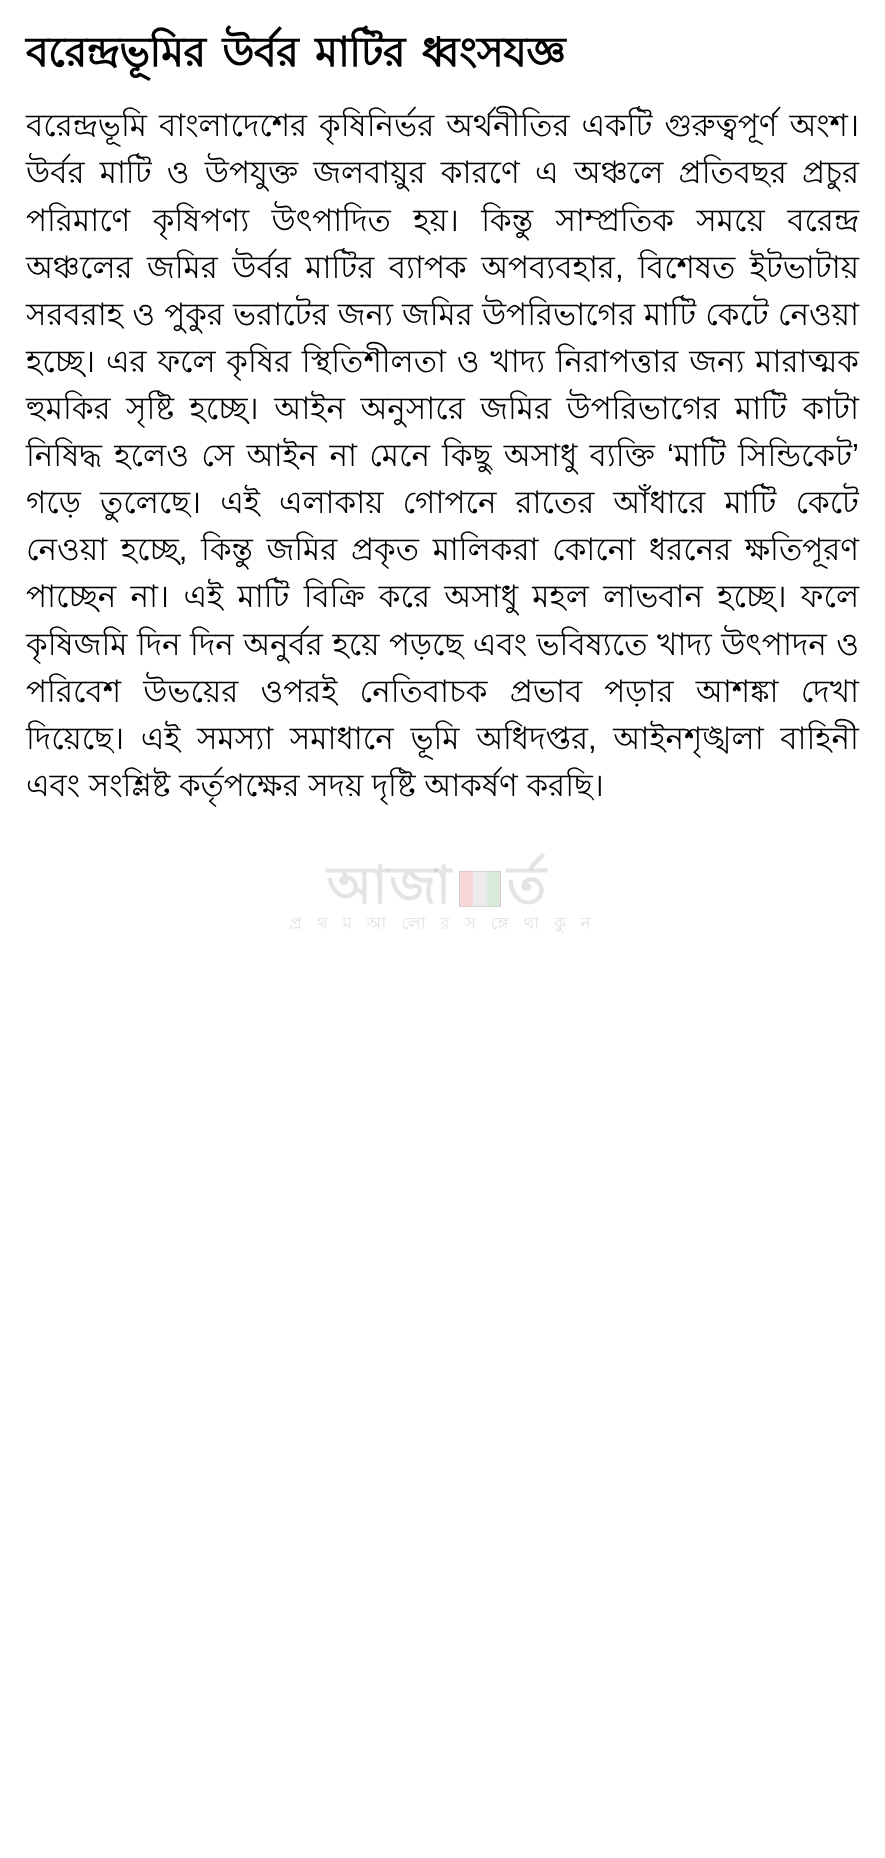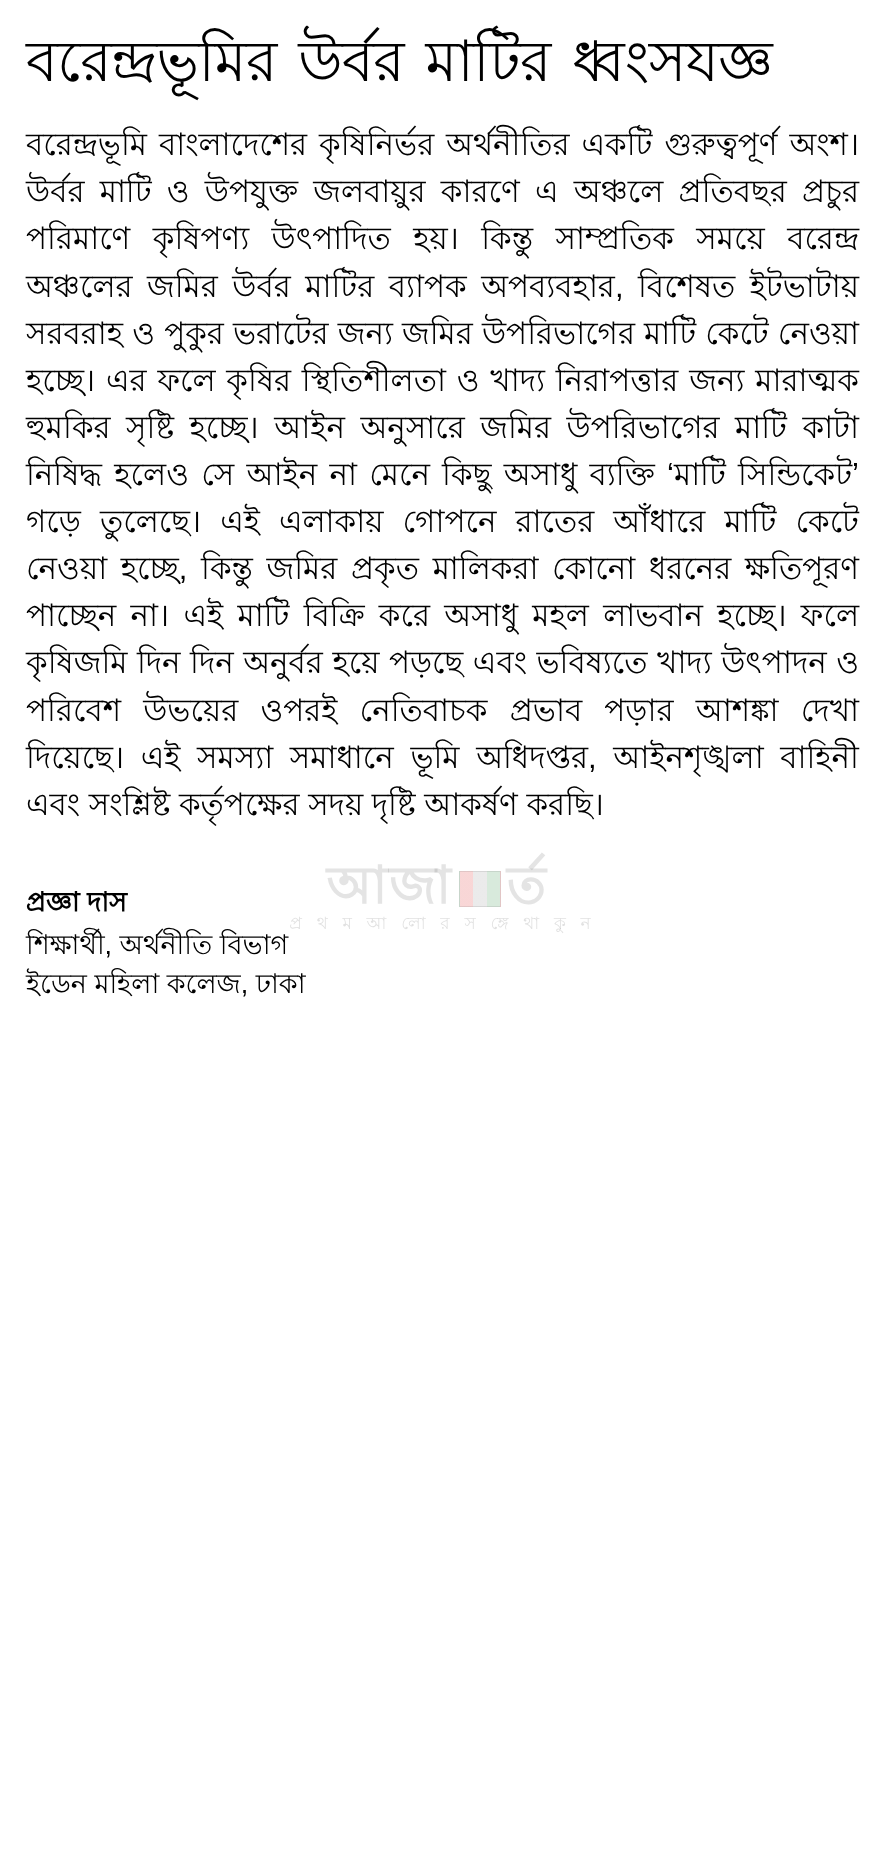--- a/index.html
+++ b/index.html
@@ -61,23 +61,23 @@
     color: rgba(90, 90, 90, 0.18);
     letter-spacing: 5px;
     pointer-events: none;
     user-select: none;
     z-index: 0;
     white-space: nowrap;
   }
   .headline {
     position: relative;
     z-index: 2;
-    font-size: 57px;
+    font-size: 41px;
     line-height: 1.18;
-    font-weight: normal;
+    font-weight: bold;
     margin: 0 0 26px 0;
     letter-spacing: -0.5px;
     word-spacing: 6px;
   }
   .article-body {
     position: relative;
     z-index: 2;
     font-size: 31px;
     line-height: 1.52;
     text-align: justify;
@@ -109,19 +109,14 @@
 
   <div class="watermark">
     <span>আজা</span><span class="wm-box"></span><span>র্ত</span>
   </div>
   <div class="watermark-sub">প্র থ ম   আ লো র   স ঙ্গে   থা কু ন</div>
 
   <h1 class="headline">বরেন্দ্রভূমির উর্বর মাটির ধ্বংসযজ্ঞ</h1>
 
   <p class="article-body">বরেন্দ্রভূমি বাংলাদেশের কৃষিনির্ভর অর্থনীতির একটি গুরুত্বপূর্ণ অংশ। উর্বর মাটি ও উপযুক্ত জলবায়ুর কারণে এ অঞ্চলে প্রতিবছর প্রচুর পরিমাণে কৃষিপণ্য উৎপাদিত হয়। কিন্তু সাম্প্রতিক সময়ে বরেন্দ্র অঞ্চলের জমির উর্বর মাটির ব্যাপক অপব্যবহার, বিশেষত ইটভাটায় সরবরাহ ও পুকুর ভরাটের জন্য জমির উপরিভাগের মাটি কেটে নেওয়া হচ্ছে। এর ফলে কৃষির স্থিতিশীলতা ও খাদ্য নিরাপত্তার জন্য মারাত্মক হুমকির সৃষ্টি হচ্ছে। আইন অনুসারে জমির উপরিভাগের মাটি কাটা নিষিদ্ধ হলেও সে আইন না মেনে কিছু অসাধু ব্যক্তি ‘মাটি সিন্ডিকেট’ গড়ে তুলেছে। এই এলাকায় গোপনে রাতের আঁধারে মাটি কেটে নেওয়া হচ্ছে, কিন্তু জমির প্রকৃত মালিকরা কোনো ধরনের ক্ষতিপূরণ পাচ্ছেন না। এই মাটি বিক্রি করে অসাধু মহল লাভবান হচ্ছে। ফলে কৃষিজমি দিন দিন অনুর্বর হয়ে পড়ছে এবং ভবিষ্যতে খাদ্য উৎপাদন ও পরিবেশ উভয়ের ওপরই নেতিবাচক প্রভাব পড়ার আশঙ্কা দেখা দিয়েছে। এই সমস্যা সমাধানে ভূমি অধিদপ্তর, আইনশৃঙ্খলা বাহিনী এবং সংশ্লিষ্ট কর্তৃপক্ষের সদয় দৃষ্টি আকর্ষণ করছি।</p>
 
-  <div class="signature">
-    <p class="sig-name">প্রজ্ঞা দাস</p>
-    <p class="sig-line">শিক্ষার্থী, অর্থনীতি বিভাগ</p>
-    <p class="sig-line">ইডেন মহিলা কলেজ, ঢাকা</p>
-  </div>
 
 </div>
 
 </body></html>

